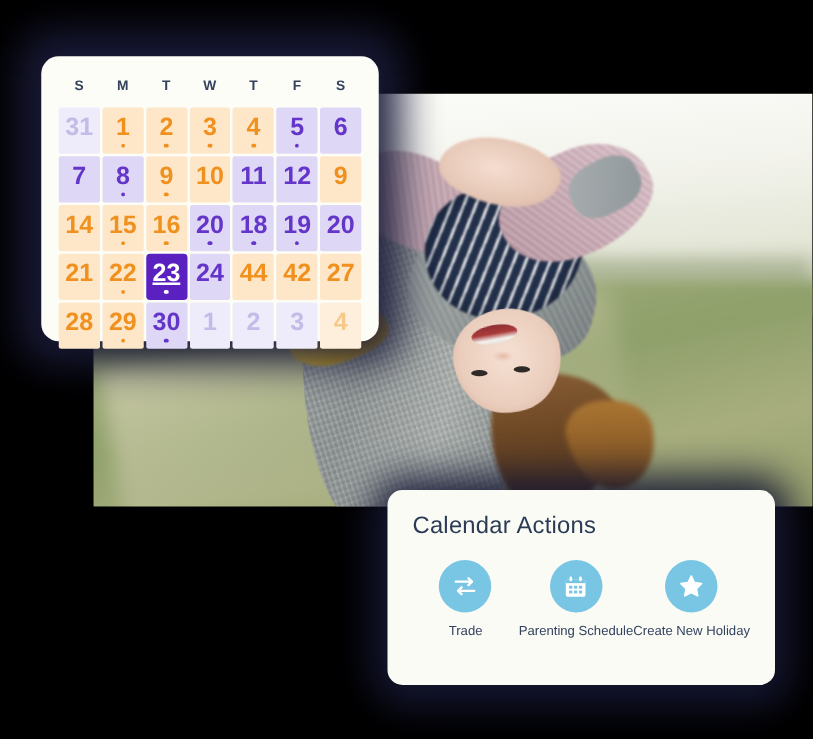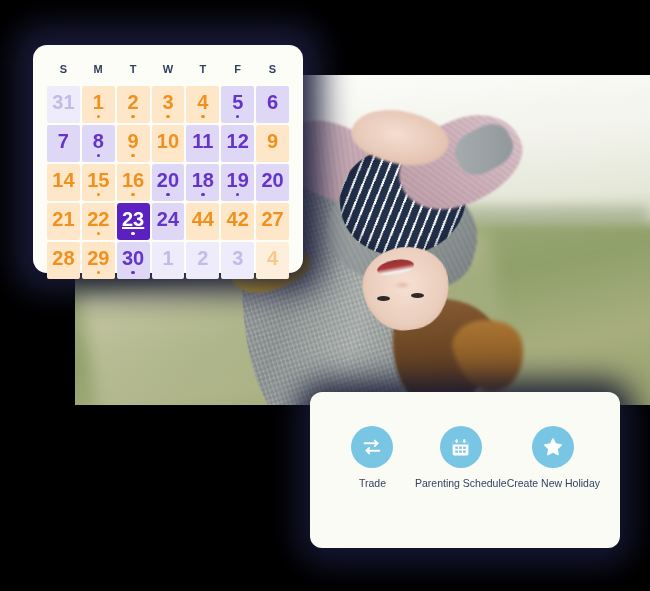--- a/index.html
+++ b/index.html
@@ -591,20 +591,21 @@
           <span>3</span>
         </div>
         <div class="day mutepeach">
           <span>4</span>
         </div>
       </div>
   </div>
 
   <div class="act-shadow"></div>
   <div class="act-card">
+    <div class="act-title">Calendar Actions</div>
     <div class="act-row" id="act-row">
         <div class="act-item">
           <div class="act-circle">
             <svg width="22" height="22" viewBox="0 0 24 24" fill="none" stroke="#ffffff" stroke-width="2.1" stroke-linecap="round" stroke-linejoin="round">
               <path d="M4 8h14"></path>
               <path d="M15 5l3 3-3 3"></path>
               <path d="M20 16H6"></path>
               <path d="M9 13l-3 3 3 3"></path>
             </svg>
           </div>

